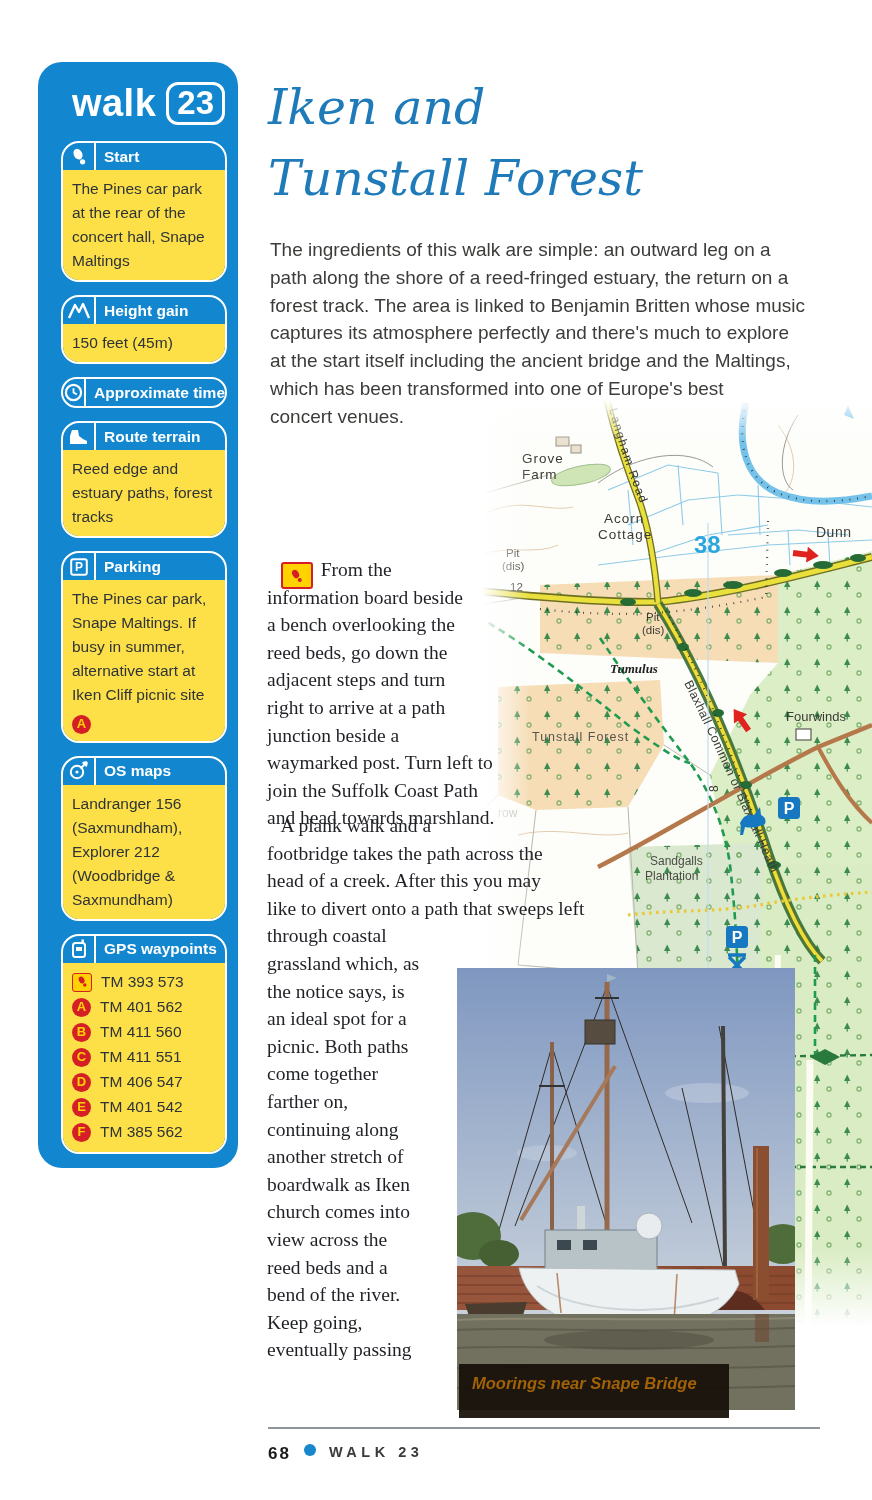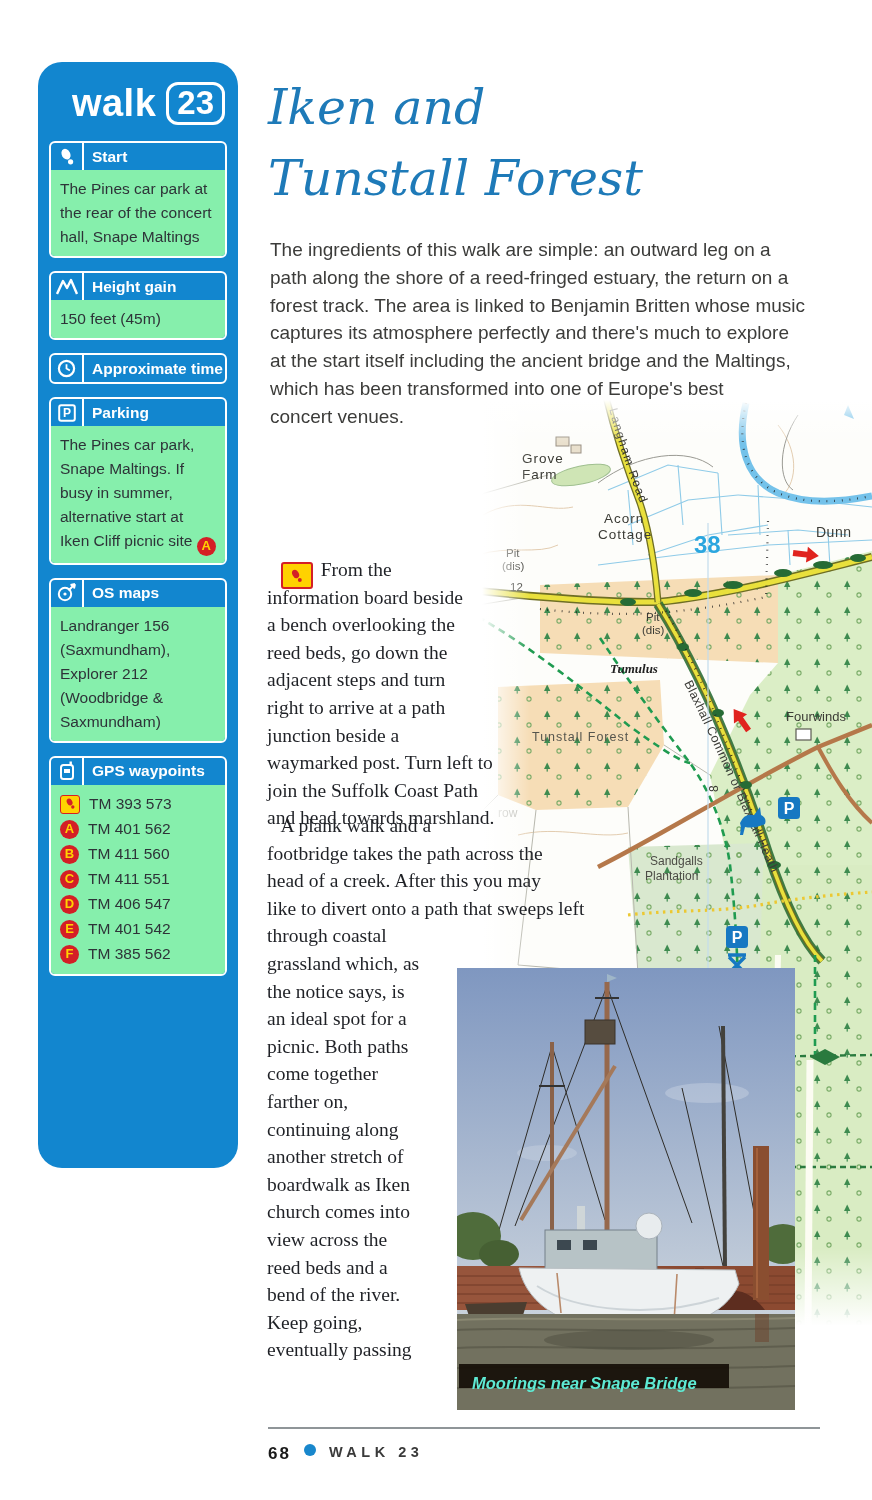--- a/index.html
+++ b/index.html
@@ -1,30 +1,30 @@
 <!DOCTYPE html>
 <html><head>
 <meta charset="utf-8">
 <style>
   html,body{margin:0;padding:0;background:#fff;}
   .page{position:relative;width:872px;height:1500px;background:#fff;overflow:hidden;
         font-family:"Liberation Sans",sans-serif;}
 
   
   .sidebar{position:absolute;left:38px;top:62px;width:200px;height:1106px;
-           background:#1286cf;border-radius:24px;box-sizing:border-box;padding:18px 11px 0 11px;}
+           background:#1286cf;border-radius:24px;box-sizing:border-box;padding:18px 11px 0 23px;}
   .walk-header{display:flex;justify-content:flex-end;align-items:center;gap:10px;margin:2px 2px 16px 0;}
   .walk-word{color:#fff;font-weight:bold;font-size:38px;letter-spacing:.5px;}
   .walk-num{color:#fff;font-weight:bold;font-size:33px;border:3.5px solid #fff;border-radius:12px;
             padding:1px 8px 3px 8px;line-height:1;}
-  .section{border:2px solid #fff;border-radius:6px;overflow:hidden;margin-bottom:13px;}
+  .section{border:2px solid #fff;border-radius:18px;overflow:hidden;margin-bottom:13px;}
   .sec-head{display:flex;align-items:stretch;height:27px;}
   .sec-icon{width:31px;display:flex;align-items:center;justify-content:center;border-right:2px solid #fff;}
   .sec-label{color:#fff;font-weight:bold;font-size:15.5px;display:flex;align-items:center;padding-left:8px;white-space:nowrap;}
-  .sec-body{background:#86efac;padding:7px 9px;font-size:15.5px;line-height:24px;color:#2e3338;}
+  .sec-body{background:#fde047;padding:7px 9px;font-size:15.5px;line-height:24px;color:#2e3338;}
   .badge{display:inline-flex;width:19px;height:19px;border-radius:50%;background:#d41f26;color:#ffd200;
          font-weight:bold;font-size:13px;align-items:center;justify-content:center;vertical-align:-4px;}
   .wp-row{display:flex;align-items:center;gap:9px;height:25px;}
   .wp-start{display:flex;width:20px;height:19px;background:#ffd200;border:1.5px solid #d41f26;border-radius:3px;
             box-sizing:border-box;align-items:center;justify-content:center;}
 
   
   .title{position:absolute;left:268px;top:72px;width:560px;
          font-family:"DejaVu Serif",serif;font-style:italic;font-size:49px;line-height:71px;
          color:#1e7ab8;}
@@ -39,22 +39,22 @@
 
   
   .map{position:absolute;left:478px;top:395px;width:394px;height:950px;}
   .fade{position:absolute;pointer-events:none;}
   .fade-left{left:478px;top:395px;width:52px;height:950px;background:linear-gradient(to right,#fff 8%,rgba(255,255,255,0));}
   .fade-top{left:478px;top:395px;width:394px;height:48px;background:linear-gradient(to bottom,#fff 10%,rgba(255,255,255,0));}
   .fade-bottom{left:478px;top:1248px;width:394px;height:97px;background:linear-gradient(to top,#fff 20%,rgba(255,255,255,0));}
 
   
   .photo{position:absolute;left:457px;top:968px;width:338px;height:442px;}
-  .photo-caption{position:absolute;left:459px;top:1364px;width:270px;height:24px;box-sizing:border-box;
-                 background:rgba(21,15,7,.93);color:#5eead4;font-style:italic;font-weight:bold;
+  .photo-caption{position:absolute;left:459px;top:1364px;width:270px;height:54px;box-sizing:border-box;
+                 background:rgba(21,15,7,.93);color:#a16207;font-style:italic;font-weight:bold;
                  font-size:16.5px;line-height:38px;padding-left:13px;}
 
   
   .footer-rule{position:absolute;left:268px;top:1427px;width:552px;height:2px;background:#8f9598;}
   .footer{position:absolute;left:268px;top:1444px;display:flex;align-items:flex-start;gap:13px;}
   .page-num{font-weight:bold;font-size:17px;letter-spacing:2px;color:#1a1a1a;}
   .footer-dot{width:12px;height:12px;border-radius:50%;background:#1887cc;}
   .footer-walk{font-size:14.5px;letter-spacing:4.5px;color:#3a3a3a;font-weight:bold;}
 </style>
 </head>
@@ -101,20 +101,31 @@
         <span class="sec-icon">
           <svg width="19" height="19" viewBox="0 0 19 19">
               <circle cx="9.5" cy="9.5" r="7.6" fill="none" stroke="#fff" stroke-width="2.2"></circle>
               <path d="M9.5,5.2 v4.3 l3.4,2" stroke="#fff" stroke-width="1.8" fill="none"></path>
             </svg>
         </span>
         <span class="sec-label">Approximate time</span>
       </div>
     </div>
 
+    <div class="section">
+      <div class="sec-head">
+        <span class="sec-icon">
+          <svg width="21" height="18" viewBox="0 0 21 18">
+              <path d="M4,2 h6 l1,6 4,3 4,2 v3 h-17 v-8 z" fill="#fff"></path>
+            </svg>
+        </span>
+        <span class="sec-label">Route terrain</span>
+      </div>
+      <div class="sec-body">Reed edge and estuary paths, forest tracks</div>
+    </div>
 
     <div class="section">
       <div class="sec-head">
         <span class="sec-icon">
           <svg width="18" height="18" viewBox="0 0 18 18">
               <rect x="1.2" y="1.2" width="15.6" height="15.6" rx="2" fill="none" stroke="#fff" stroke-width="2"></rect>
               <text x="9" y="13.4" text-anchor="middle" font-family="Liberation Sans,sans-serif" font-weight="bold" font-size="12" fill="#fff">P</text>
             </svg>
         </span>
         <span class="sec-label">Parking</span>

